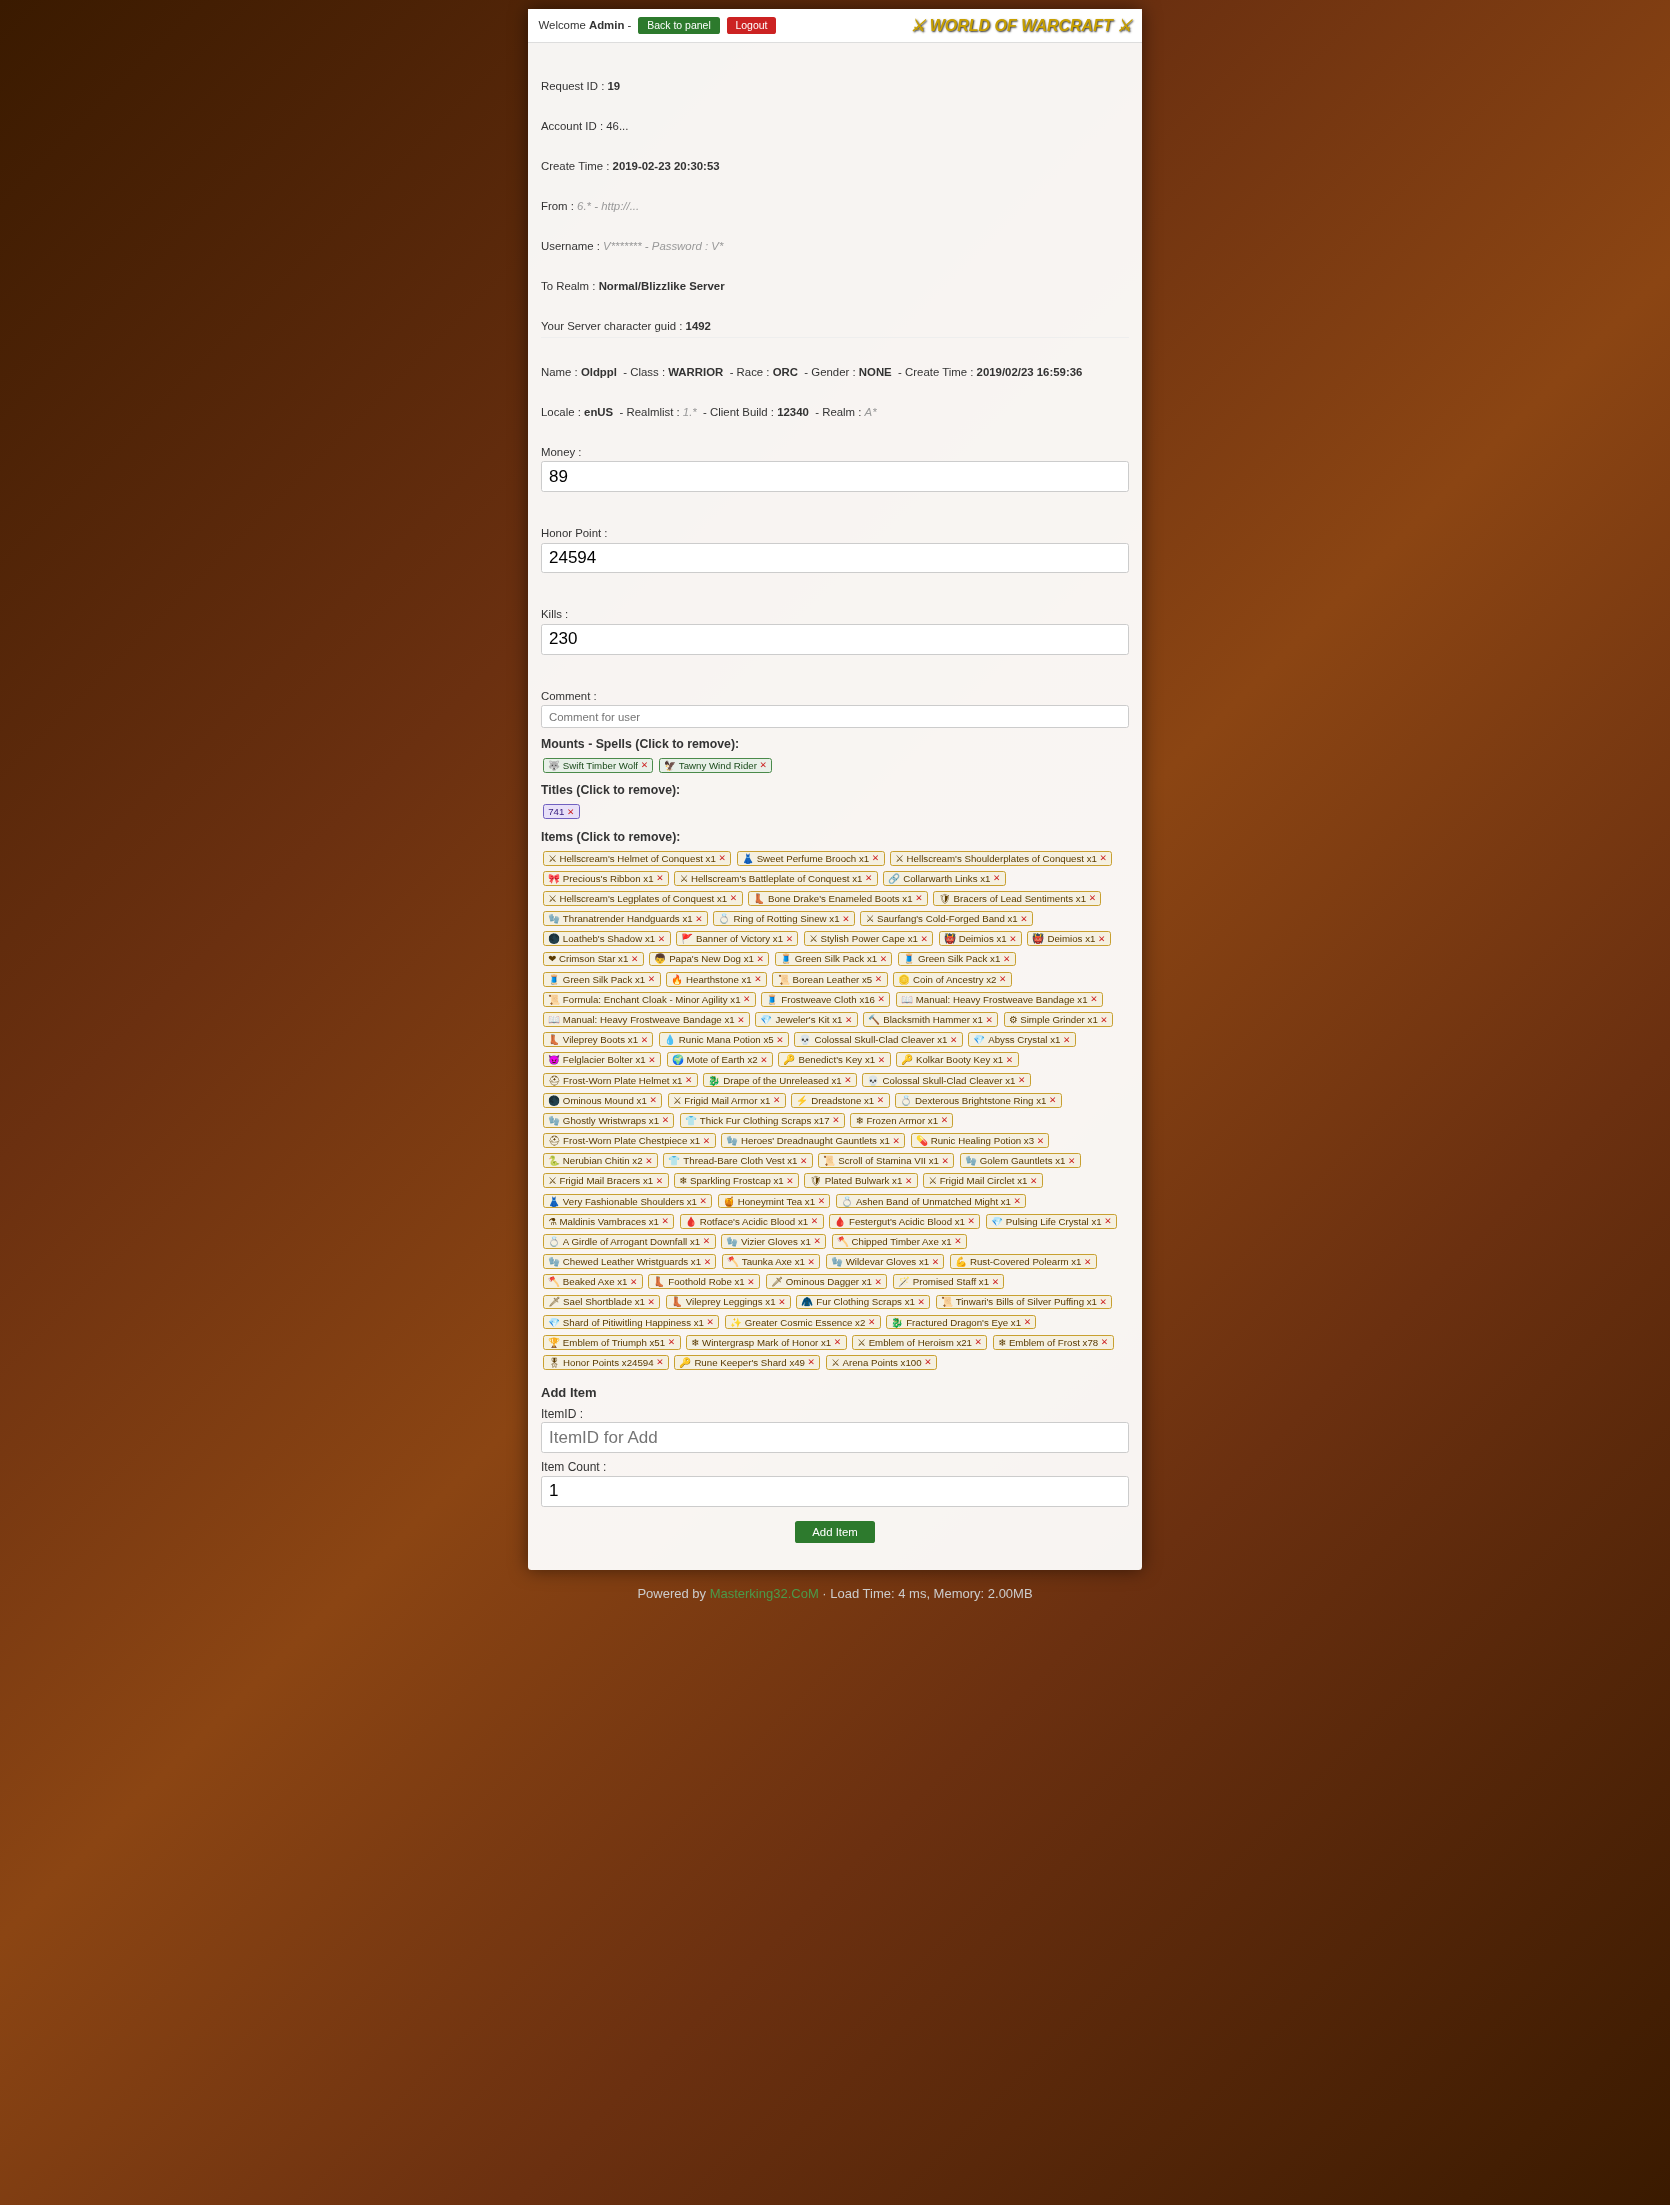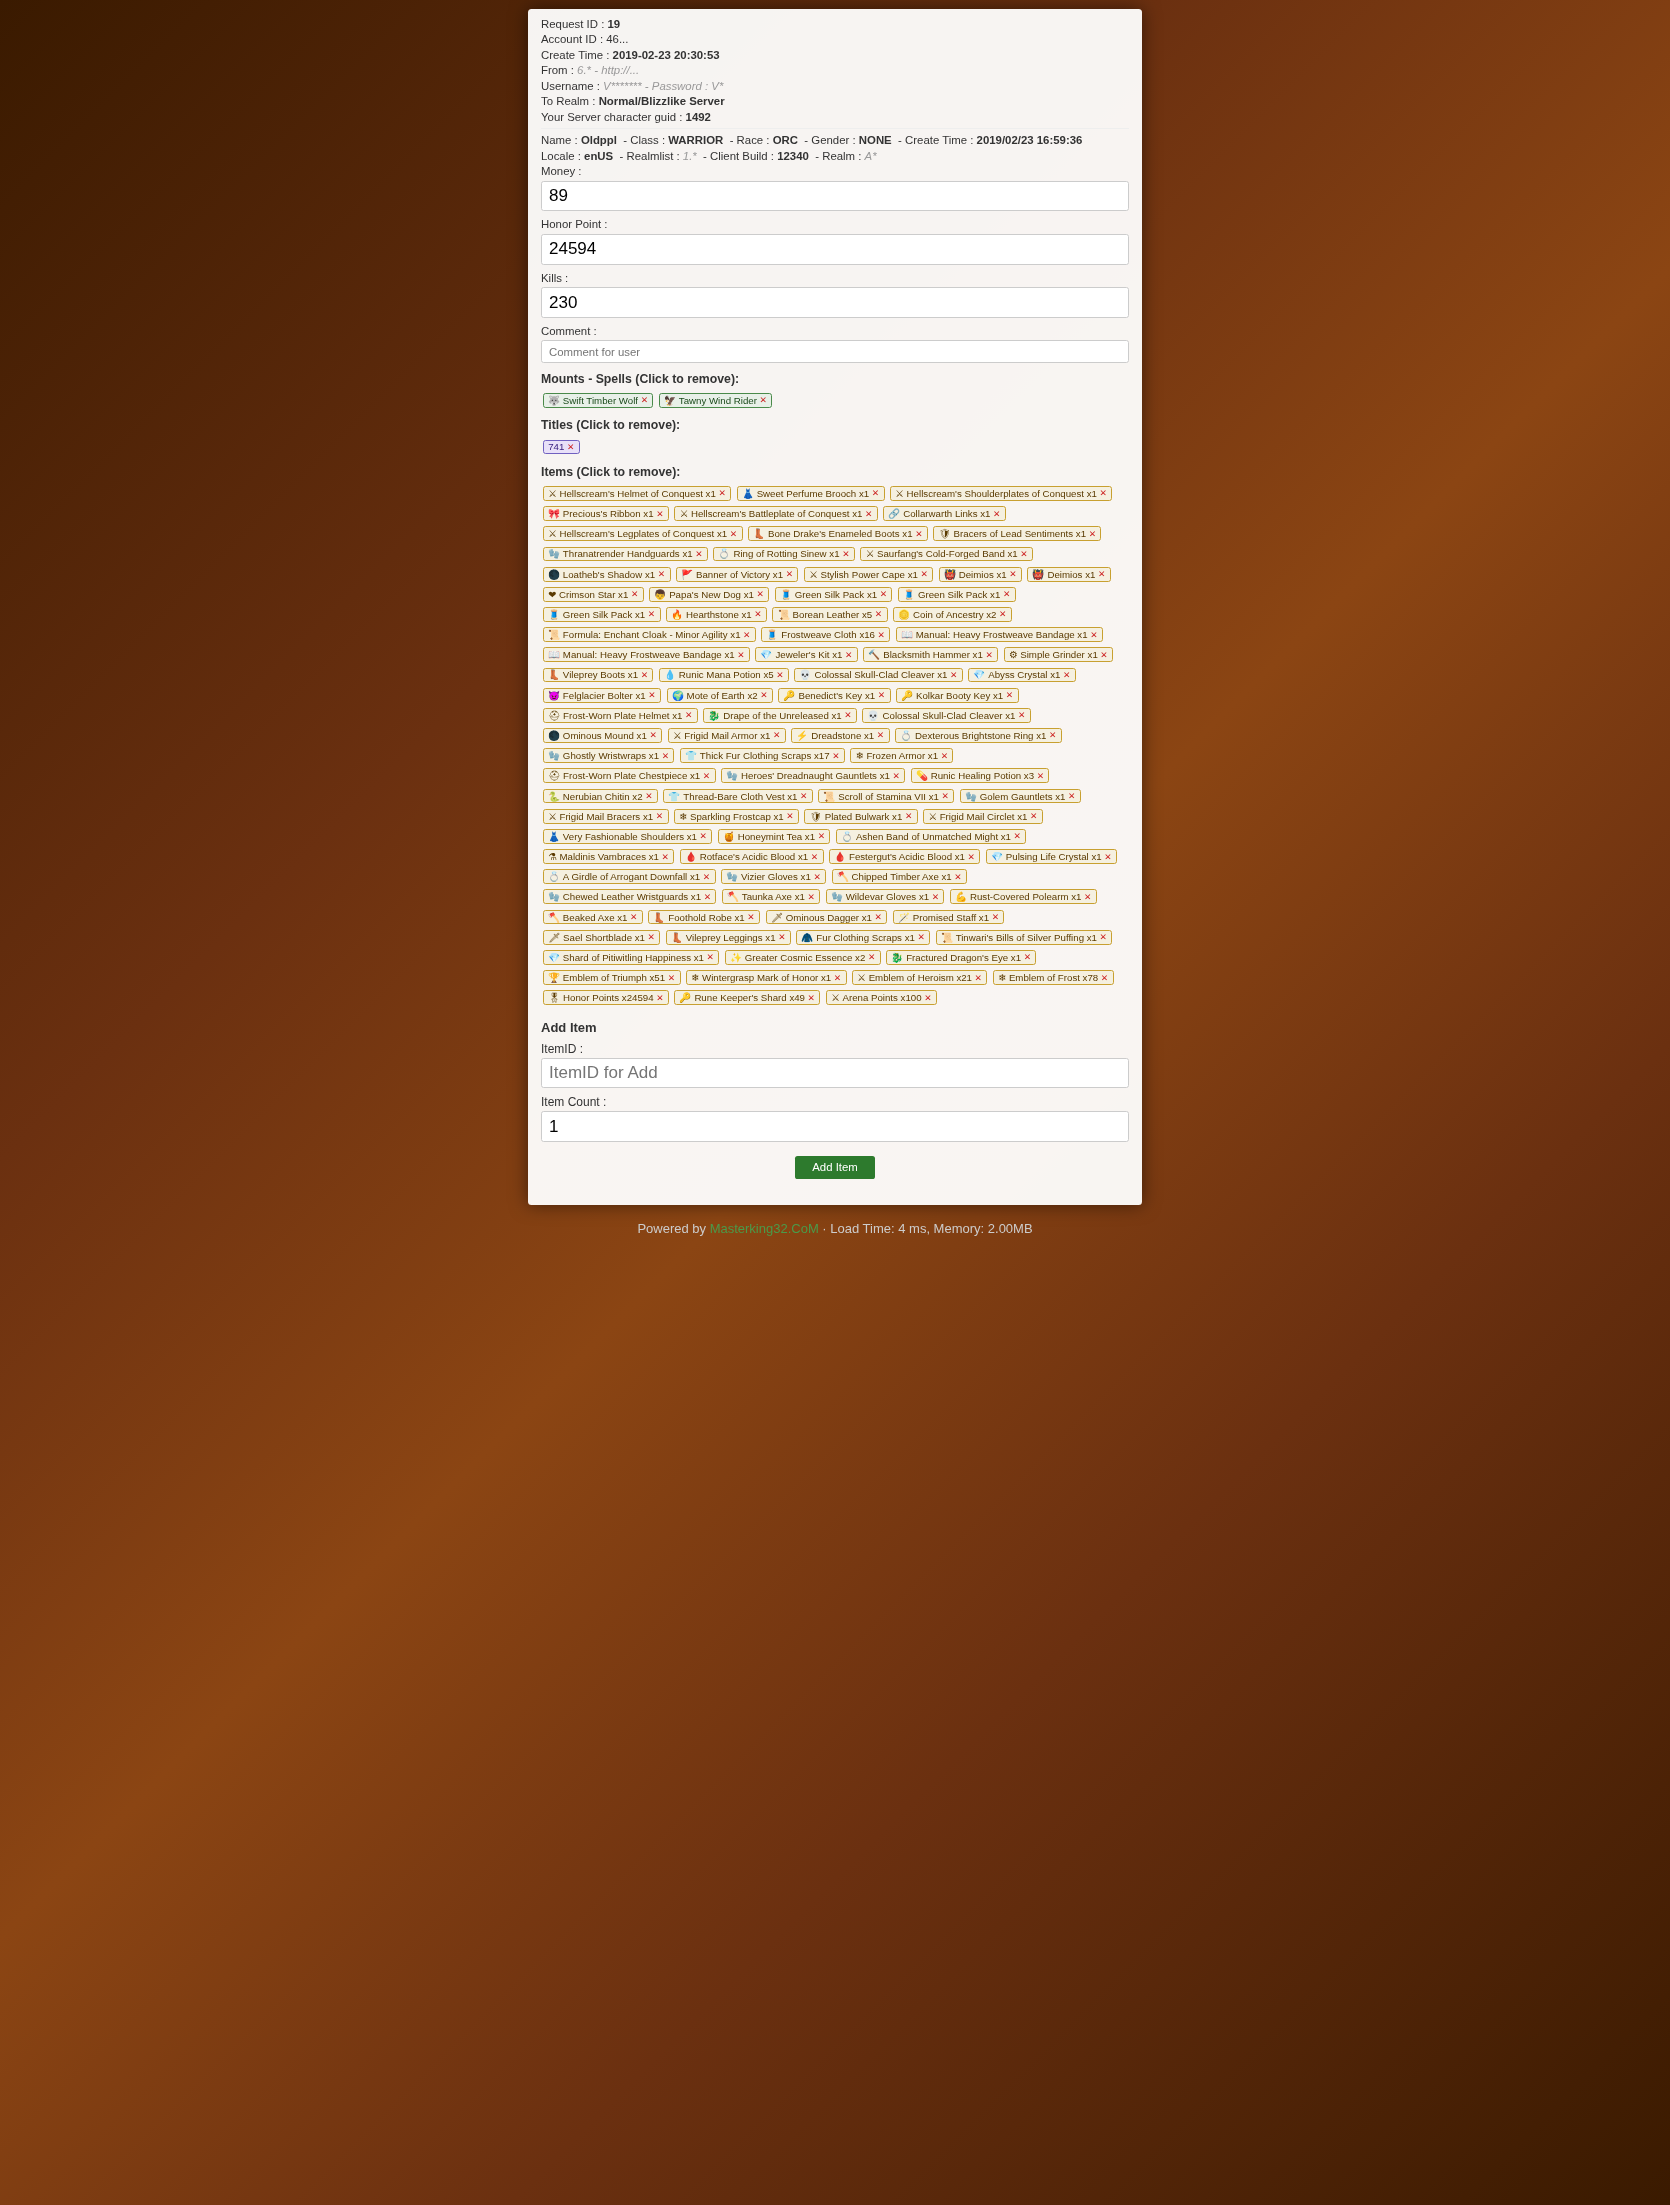--- a/index.html
+++ b/index.html
@@ -65,20 +65,21 @@
       text-shadow: 0.9px 0.9px 1.8px #333;
       font-style: italic;
     }
     .content {
       padding: 8.8px 13px;
     }
     .info-row {
       margin-bottom: 3.5px;
       font-size: 11.4px;
       color: #333;
+      margin-top: 28px;
     }
     .input-field {
       width: 100%;
       border: 0.9px solid #ccc;
       border-radius: 2.6px;
       padding: 4.4px 7px;
       font-size: 17px;
       margin-bottom: 7px;
       background: white;
     }
@@ -166,20 +167,30 @@
       color: #999;
     }
   </style>
 </head>
 <body>
 
 <div class="bg-overlay"></div>
 
 <div class="main-container">
 
+  <div class="header-bar">
+    <span class="welcome-text">
+      <span>Welcome</span>
+      <strong>Admin</strong>
+      <span>-</span>
+    </span>
+    <button class="btn-back">Back to panel</button>
+    <button class="btn-logout">Logout</button>
+    <div class="wow-logo">⚔ WORLD OF WARCRAFT ⚔</div>
+  </div>
 
   <div class="content">
     
     <div class="info-row">
       <span>Request ID :</span> <strong>19</strong>
     </div>
     <div class="info-row">
       <span>Account ID :</span> <span>46...</span>
     </div>
     <div class="info-row">

